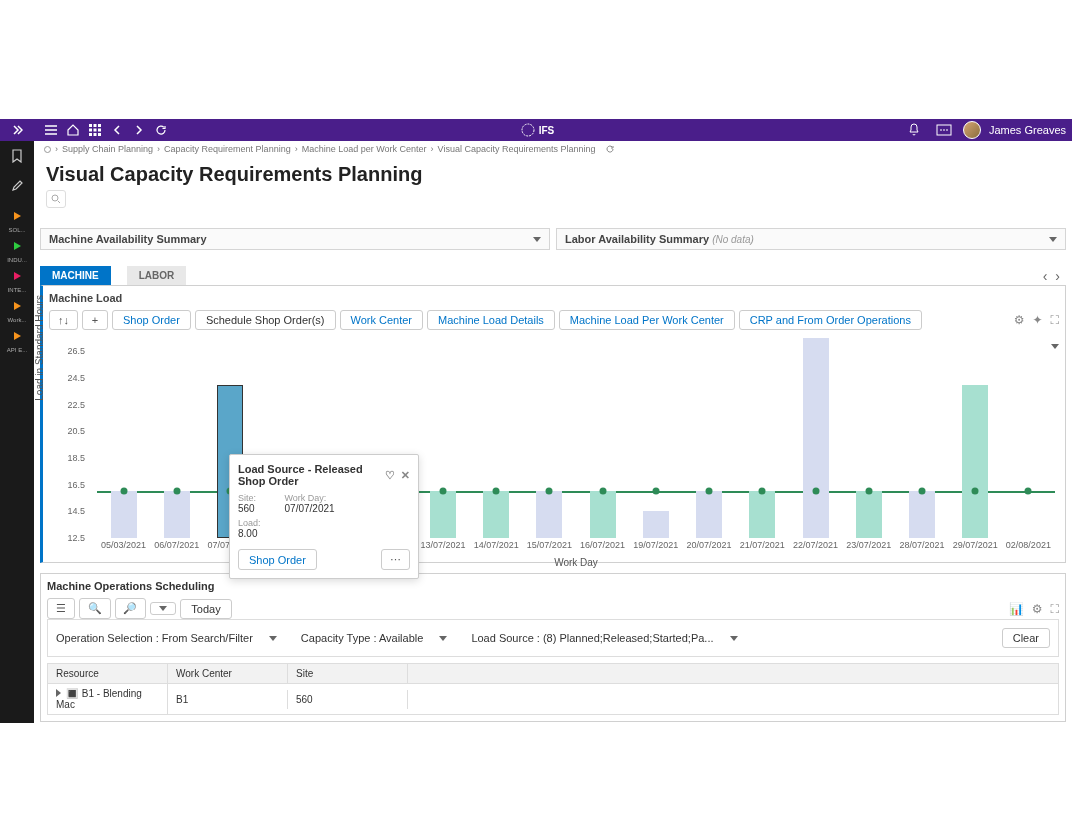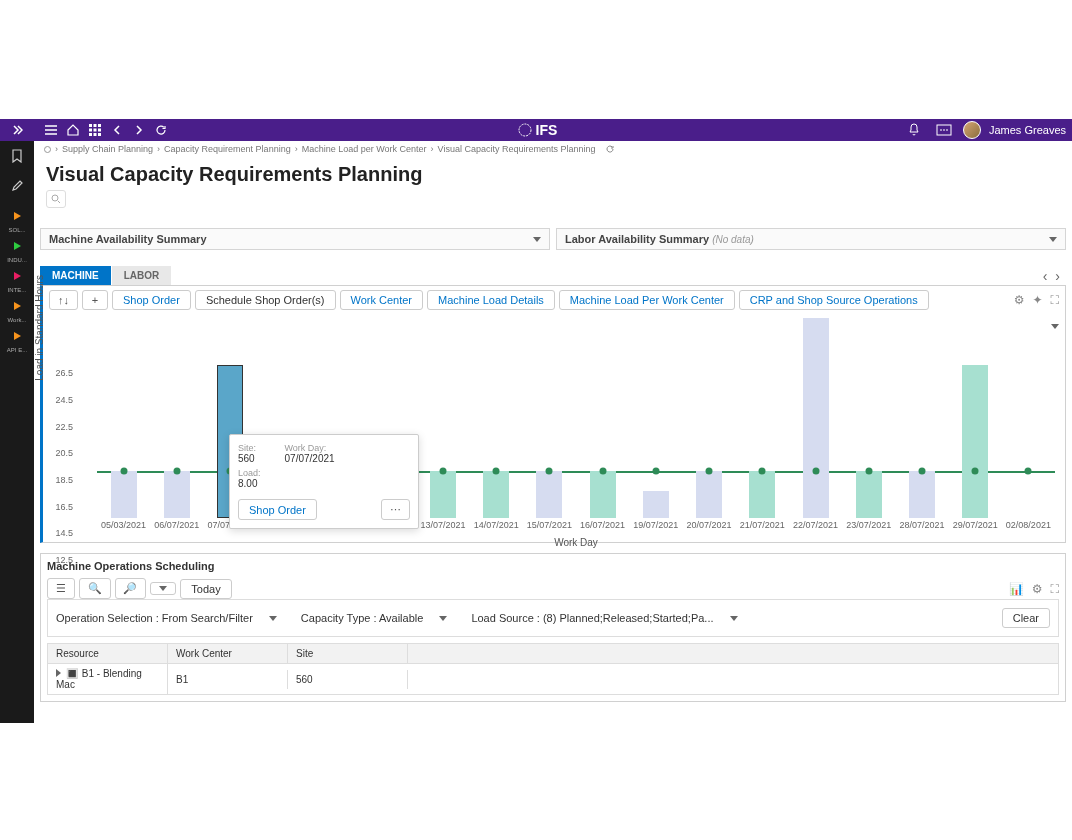--- a/index.html
+++ b/index.html
@@ -9,48 +9,48 @@
 .sidebar-thin { width: 34px; background: #1a1a1a; display: flex; flex-direction: column; }
 .sidebar-top { height: 22px; background: #4a1e8a; display: flex; align-items: center; justify-content: center; color: #fff; }
 .sidebar-item { height: 30px; display: flex; align-items: center; justify-content: center; color: #888; position: relative; cursor: pointer; }
 .sidebar-item.orange svg path { fill: #f7941d; }
 .sidebar-item.green svg path { fill: #2ecc40; }
 .sidebar-item.pink svg path { fill: #e91e63; }
 .sidebar-label { position: absolute; bottom: -2px; left: 0; right: 0; font-size: 6px; text-align: center; color: #aaa; white-space: nowrap; overflow: hidden; }
 .main { flex: 1; display: flex; flex-direction: column; min-width: 0; }
 .topbar { height: 22px; background: #4a1e8a; display: flex; align-items: center; color: #fff; padding: 0 6px; }
 .topbar .tb-icon { width: 22px; height: 22px; display: flex; align-items: center; justify-content: center; cursor: pointer; }
-.topbar .brand { flex: 1; display: flex; justify-content: center; align-items: center; font-weight: 600; font-size: 14px; gap: 4px; }
+.topbar .brand { flex: 1; display: flex; justify-content: center; align-items: center; font-weight: 600; font-size: 10px; gap: 4px; }
 .topbar .right { display: flex; align-items: center; gap: 8px; }
 .avatar { width: 18px; height: 18px; border-radius: 50%; background: linear-gradient(135deg, #d4a574, #8a6d3b); border: 1px solid #fff; }
 .breadcrumb { height: 16px; display: flex; align-items: center; padding: 0 10px; font-size: 9px; color: #777; gap: 4px; }
 .breadcrumb .dot { width: 7px; height: 7px; border: 1px solid #999; border-radius: 50%; }
 .bc-link { color: #777; cursor: pointer; }
 .page-title { font-size: 20px; font-weight: 700; color: #222; padding: 6px 12px 4px; }
 .search-row { padding: 0 12px 8px; }
 .search-box { width: 20px; height: 18px; border: 1px solid #ddd; border-radius: 3px; display: flex; align-items: center; justify-content: center; color: #999; }
 .summary-row { display: flex; gap: 6px; padding: 12px 6px; }
 .summary-panel { flex: 1; border: 1px solid #d5d5d5; background: #fafafa; height: 22px; display: flex; align-items: center; justify-content: space-between; padding: 0 8px; font-size: 11px; font-weight: 600; color: #444; cursor: pointer; }
 .summary-panel .muted { font-weight: 400; color: #999; font-style: italic; font-size: 10px; }
-.tabs-row { display: flex; align-items: center; padding: 4px 6px 0; gap: 1px; }
+.tabs-row { display: flex; align-items: center; padding: 4px 6px 0; gap: 16px; }
 .tab { padding: 4px 12px; font-size: 10px; font-weight: 600; background: #e8e8e8; color: #666; cursor: pointer; }
 .tab.active { background: #0074c8; color: #fff; }
 .tabs-right { margin-left: auto; display: flex; gap: 8px; font-size: 14px; color: #666; padding-right: 6px; }
 .content { border: 1px solid #d0d0d0; margin: 0 6px; padding: 4px 6px; position: relative; }
 .content-header { font-size: 11px; font-weight: 600; color: #444; padding: 2px 0 6px; }
 .toolbar { display: flex; gap: 4px; align-items: center; }
 .btn { border: 1px solid #ccc; background: #fff; border-radius: 3px; padding: 3px 10px; font-size: 11px; cursor: pointer; display: inline-flex; align-items: center; justify-content: center; }
 .btn.link { color: #0074c8; border-color: #ccc; }
 .btn.icon { padding: 3px 8px; color: #555; min-width: 26px; }
 .toolbar-right { margin-left: auto; display: flex; gap: 8px; color: #888; font-size: 12px; }
 .chart-wrap { position: relative; height: 220px; margin-top: 8px; }
 .chart-collapse { position: absolute; right: 0; top: 0; color: #888; font-size: 12px; cursor: pointer; }
 .y-axis { position: absolute; left: 8px; top: 0; bottom: 20px; width: 32px; }
 .y-label { position: absolute; left: -10px; top: 50%; transform: rotate(-90deg) translateX(50%); transform-origin: left; font-size: 10px; color: #555; white-space: nowrap; }
-.y-tick { position: absolute; right: 16px; font-size: 9px; color: #666; transform: translateY(-50%); margin-top: 42px; }
+.y-tick { position: absolute; right: 4px; font-size: 9px; color: #666; transform: translateY(-50%); }
 .plot { position: absolute; left: 48px; right: 4px; top: 0; bottom: 20px; }
 .bar { position: absolute; bottom: 0; width: 26px; }
 .hline { position: absolute; left: 0; right: 0; height: 1.5px; background: #2e8b57; }
 .marker { position: absolute; width: 7px; height: 7px; background: #2e8b57; border-radius: 50%; transform: translate(-50%, -50%); }
 .x-axis { position: absolute; left: 48px; right: 4px; bottom: 0; height: 20px; }
 .x-tick { position: absolute; top: 2px; font-size: 9px; color: #666; transform: translateX(-50%); white-space: nowrap; }
 .x-label { position: absolute; left: 50%; bottom: -10px; transform: translateX(-50%); font-size: 10px; color: #555; }
 .popover { position: absolute; background: #fff; border: 1px solid #ccc; box-shadow: 0 2px 8px rgba(0,0,0,0.15); border-radius: 2px; width: 190px; padding: 8px; z-index: 10; }
 .popover-title { font-size: 11px; font-weight: 600; color: #333; margin-bottom: 6px; display: flex; align-items: center; }
 .popover-title .pop-actions { margin-left: auto; display: flex; gap: 6px; color: #888; }
@@ -234,29 +234,30 @@
   <div class="tabs-row">
     <div class="tab active">MACHINE</div>
     <div class="tab">LABOR</div>
     <div class="tabs-right">
       <span>‹</span>
       <span>›</span>
     </div>
   </div>
 
   <div class="content" style="border-left:3px solid #0074c8;">
+    <div class="content-header">Machine Load</div>
     <div class="toolbar">
       <div class="btn icon">↑↓</div>
       <div class="btn icon">+</div>
       <div class="btn link">Shop Order</div>
       <div class="btn">Schedule Shop Order(s)</div>
       <div class="btn link">Work Center</div>
       <div class="btn link">Machine Load Details</div>
       <div class="btn link">Machine Load Per Work Center</div>
-      <div class="btn link">CRP and Shop Source Operations</div>
+      <div class="btn link">CRP and From Order Operations</div>
       <div class="toolbar-right">
         <span>⚙</span>
         <span>✦</span>
         <span>⛶</span>
       </div>
     </div>
 
     <div class="chart-wrap">
       <div class="chart-collapse"><span class="chev"></span></div>
       <div class="y-label">Load in Standard Hours</div>
@@ -323,20 +324,27 @@
                 <div class="x-tick" style="left: 63.8889%;">20/07/2021</div>
                 <div class="x-tick" style="left: 69.4444%;">21/07/2021</div>
                 <div class="x-tick" style="left: 75%;">22/07/2021</div>
                 <div class="x-tick" style="left: 80.5556%;">23/07/2021</div>
                 <div class="x-tick" style="left: 86.1111%;">28/07/2021</div>
                 <div class="x-tick" style="left: 91.6667%;">29/07/2021</div>
                 <div class="x-tick" style="left: 97.2222%;">02/08/2021</div>
               </div>
 
       <div class="popover" style="left:180px; top:116px;">
+        <div class="popover-title">
+          <span>Load Source - Released Shop Order</span>
+          <span class="pop-actions">
+            <span>♡</span>
+            <span>✕</span>
+          </span>
+        </div>
         <div class="pop-grid">
           <div>
             <div class="pop-lbl">Site:</div>
             <div class="pop-val">560</div>
             <div class="pop-lbl" style="margin-top:4px;">Load:</div>
             <div class="pop-val">8.00</div>
           </div>
           <div>
             <div class="pop-lbl">Work Day:</div>
             <div class="pop-val">07/07/2021</div>

